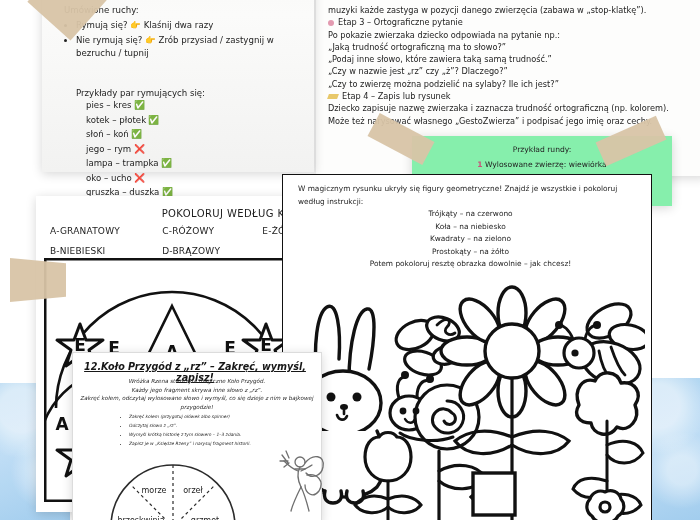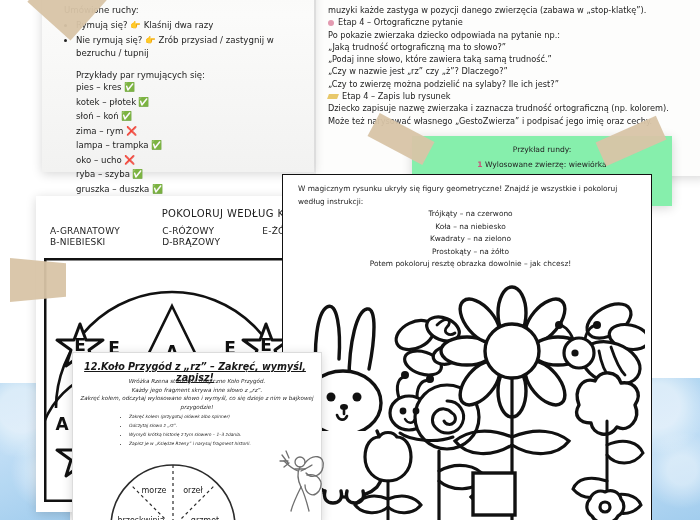--- a/index.html
+++ b/index.html
@@ -38,32 +38,32 @@
 
   
   .doc-text{color:#232323;line-height:1.5;}
   .t-line{white-space:nowrap;}
   .dot{display:inline-block;width:6px;height:6px;border-radius:50%;
         background:#e39ab0;vertical-align:middle;margin-right:4px;}
   .pencil{display:inline-block;width:10px;height:5px;background:#e8c86a;
         transform:skewX(-20deg);vertical-align:middle;margin-right:4px;}
   .check{color:#4caf50;font-size:9px;}
   .cross{color:#e05757;font-size:9px;font-weight:bold;}
-  .bullet-row{margin:0 0 1px 0;}
+  .bullet-row{margin:0 0 1px 10px;}
   ul.plain{margin:0;padding-left:12px;}
   ul.plain li{margin-bottom:2px;}
 
   .sheet1 .doc-text{font-size:8.6px;}
   .sheet2 .doc-text{font-size:8.2px;}
 
   .center{text-align:center;}
 
   .codehead{font-size:10px;letter-spacing:.4px;color:#1c1c1c;text-align:right;}
   .codekeys{display:flex;font-size:9px;letter-spacing:.2px;color:#1c1c1c;}
-  .codecol{display:flex;flex-direction:column;gap:1px;}
+  .codecol{display:flex;flex-direction:column;gap:10px;}
 
   .sheet4 .title{font-size:9.6px;font-style:italic;font-weight:bold;text-align:center;
       text-decoration:underline;color:#171717;}
   .sheet4 .lead{font-size:5.6px;font-style:italic;text-align:center;color:#2a2a2a;line-height:1.55;}
   .sheet4 .steps{font-size:4.4px;font-style:italic;color:#2a2a2a;line-height:1.6;}
 
   .sheet3 .instr{font-size:7.4px;color:#1d1d1d;line-height:1.7;}
   .sheet3 .instr .first{text-align:left;}
   .sheet3 .instr .ctr{text-align:center;}
 
@@ -74,21 +74,21 @@
 
 <div class="stage">
 
   <div class="watercolor" id="wc-left"></div>
   <div class="watercolor" id="wc-right"></div>
 
   <div class="sheet shadow sheet2" style="left:316px;top:-62px;width:392px;height:238px;background:#fdfdfc;">
     <div class="doc-text" style="position:absolute;left:12px;top:66px;right:8px;">
       <div class="t-line">muzyki każde zastyga w pozycji danego zwierzęcia (zabawa w „stop-klatkę”).</div>
       <div class="t-line">
-        <span class="dot"></span><span>Etap 4 – Ortograficzne pytanie</span>
+        <span class="dot"></span><span>Etap 3 – Ortograficzne pytanie</span>
       </div>
       <div class="t-line">Po pokazie zwierzaka dziecko odpowiada na pytanie np.:</div>
       <div class="t-line">„Jaką trudność ortograficzną ma to słowo?”</div>
       <div class="t-line">„Podaj inne słowo, które zawiera taką samą trudność.”</div>
       <div class="t-line">„Czy w nazwie jest „rz” czy „ż”? Dlaczego?”</div>
       <div class="t-line">„Czy to zwierzę można podzielić na sylaby? Ile ich jest?”</div>
       <div class="t-line">
         <span class="pencil"></span><span>Etap 4 – Zapis lub rysunek</span>
       </div>
       <div class="t-line">Dziecko zapisuje nazwę zwierzaka i zaznacza trudność ortograficzną (np. kolorem).</div>
@@ -110,29 +110,28 @@
   <div class="tape" style="left:598px;top:128px;width:66px;height:26px;transform:rotate(-24deg);"></div>
 
   <div class="sheet shadow crumple sheet1" style="left:42px;top:-70px;width:272px;height:242px;">
     <div class="doc-text" style="position:absolute;left:22px;top:74px;right:8px;">
       <div>Umówione ruchy:</div>
       <ul class="plain" style="margin-top:2px;">
         <li>Rymują się? 👉 Klaśnij dwa razy</li>
         <li>Nie rymują się? 👉 Zrób przysiad / zastygnij w bezruchu / tupnij</li>
       </ul>
       <div style="height:7px;"></div>
-      <div style="margin-left:12px;">Przykłady par rymujących się:</div>
+      <div style="margin-left:12px;margin-top:18px;">Przykłady par rymujących się:</div>
       <div style="margin-left:12px;">
         <div class="bullet-row"><span>pies – kres</span> <span class="check">✅</span></div>
         <div class="bullet-row"><span>kotek – płotek</span> <span class="check">✅</span></div>
         <div class="bullet-row"><span>słoń – koń</span> <span class="check">✅</span></div>
-        <div class="bullet-row"><span>zima – rym</span> <span class="cross">❌</span></div>
+        <div class="bullet-row"><span>jego – rym</span> <span class="cross">❌</span></div>
         <div class="bullet-row"><span>lampa – trampka</span> <span class="check">✅</span></div>
         <div class="bullet-row"><span>oko – ucho</span> <span class="cross">❌</span></div>
-        <div class="bullet-row"><span>ryba – szyba</span> <span class="check">✅</span></div>
         <div class="bullet-row"><span>gruszka – duszka</span> <span class="check">✅</span></div>
       </div>
     </div>
   </div>
 
   <div class="tape" style="left:38px;top:-26px;width:58px;height:54px;transform:rotate(42deg);"></div>
 
   <div class="sheet shadow" style="left:36px;top:196px;width:272px;height:316px;background:#ffffff;">
     <div class="codehead" style="position:absolute;left:0;right:0;top:12px;">POKOLORUJ WEDŁUG KODU</div>
     <div class="codekeys" style="position:absolute;left:14px;right:6px;top:30px;justify-content:space-between;">

